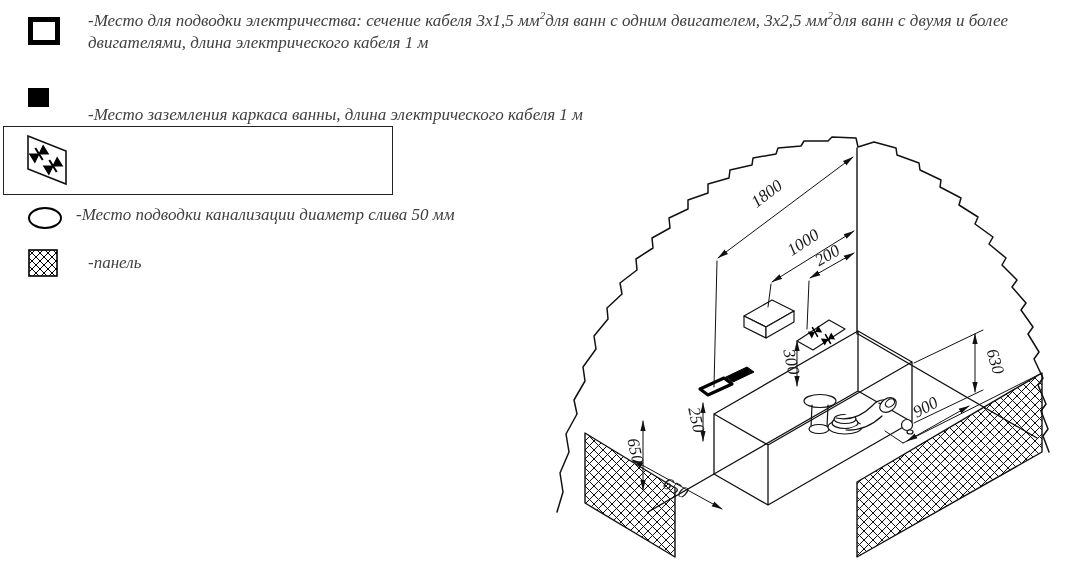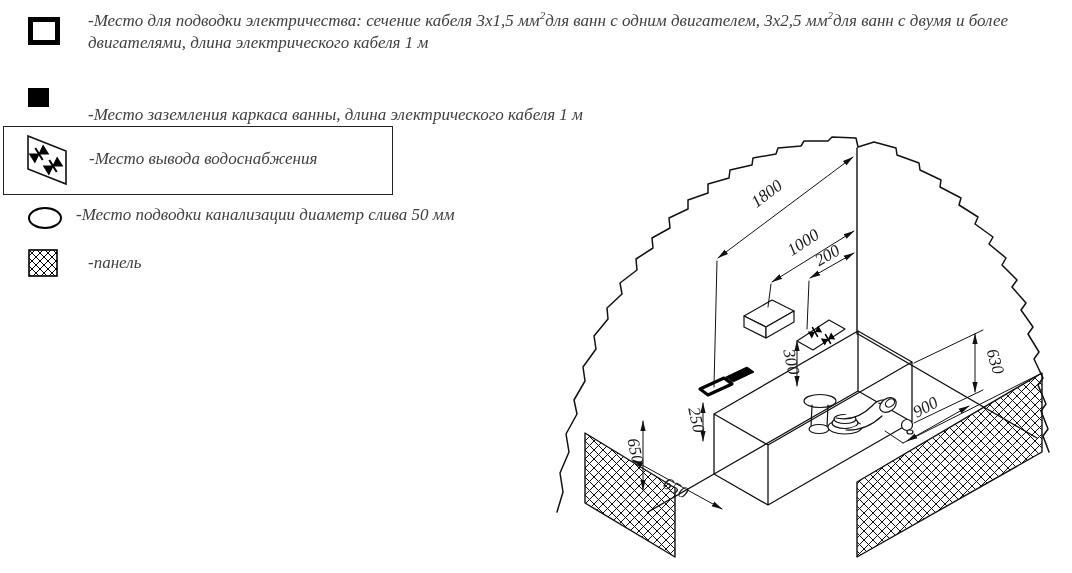--- a/index.html
+++ b/index.html
@@ -33,21 +33,20 @@
       <polygon points="8,6 46,21 46,54 8,39" fill="#fff" stroke="#111" stroke-width="1.6"></polygon>
       <g transform="translate(19,24) rotate(-32)">
         <path d="M-8,-5 L0,0 L-8,5 Z M8,-5 L0,0 L8,5 Z" fill="#000" stroke="#000" stroke-width="1"></path>
         <line x1="0" y1="-7" x2="0" y2="7" stroke="#000" stroke-width="2"></line>
       </g>
       <g transform="translate(33,36) rotate(-32)">
         <path d="M-8,-5 L0,0 L-8,5 Z M8,-5 L0,0 L8,5 Z" fill="#000" stroke="#000" stroke-width="1"></path>
         <line x1="0" y1="-7" x2="0" y2="7" stroke="#000" stroke-width="2"></line>
       </g>
     </svg>
-    <div class="abs legend-text" style="left:85px;top:21px;width:290px;">-Место вывода водоснабжения</div>
   </div>
 
   <div class="abs" style="left:0;top:202px;width:1072px;">
     <div class="abs icon-sewer" style="left:28px;top:5px;"></div>
     <div class="abs legend-text" style="left:76px;top:2px;width:900px;">-Место подводки канализации диаметр слива 50 мм</div>
   </div>
 
   <div class="abs" style="left:0;top:247px;width:1072px;">
     <svg class="abs" style="left:28px;top:2px;" width="30" height="28" viewBox="0 0 30 28">
       <defs>

